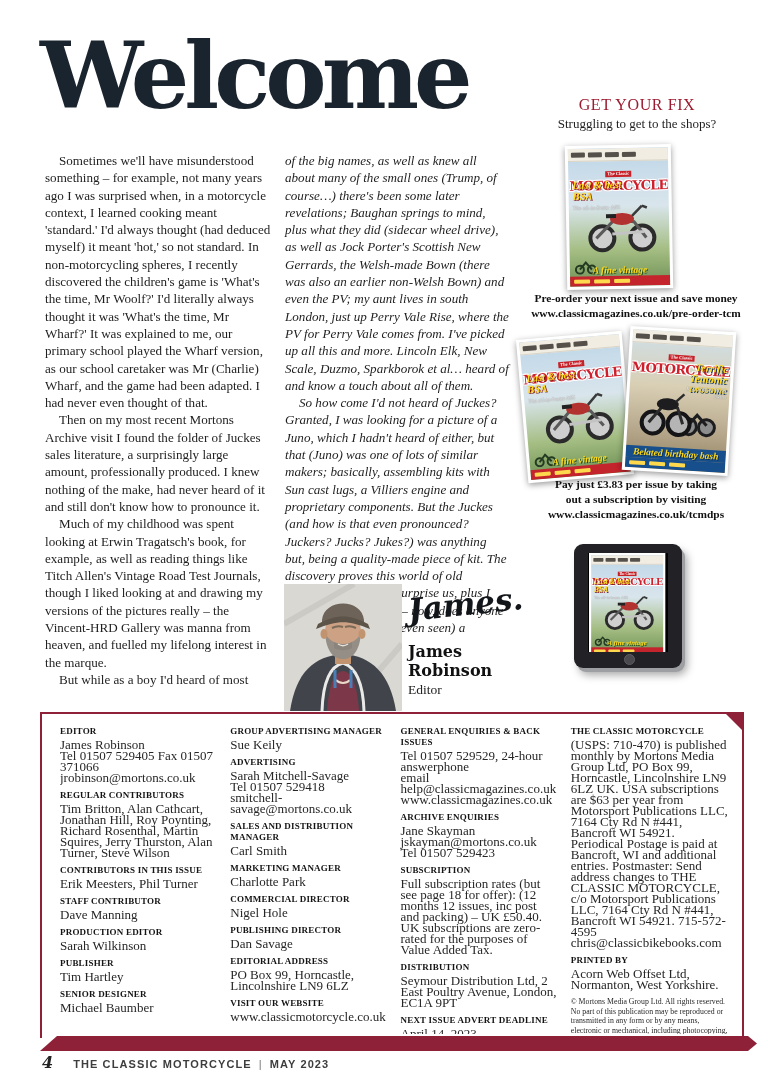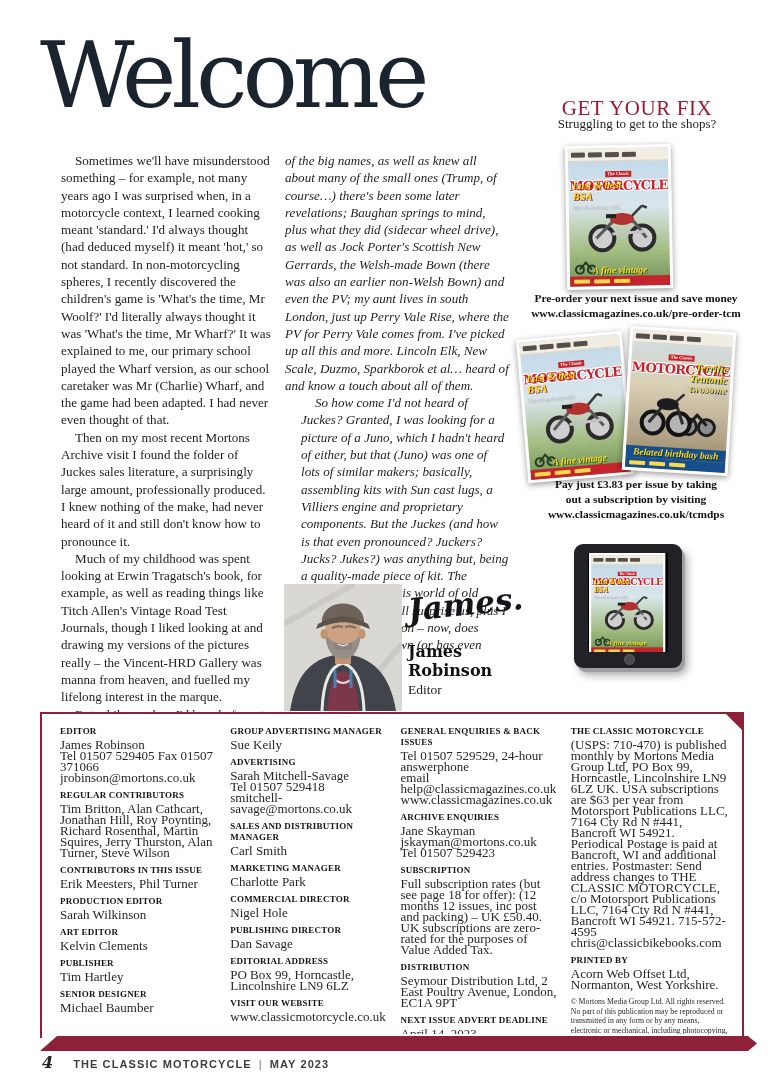--- a/index.html
+++ b/index.html
@@ -1,43 +1,43 @@
 <!DOCTYPE html>
 <html><head>
 <meta charset="utf-8">
 <style>
   html,body{margin:0;padding:0;background:#e9e9e9;}
   #page{position:relative;width:768px;height:1087px;background:#ffffff;margin:0 auto;
         font-family:"Liberation Serif",serif;color:#1e1e1e;overflow:hidden;}
 
   
   .headline{position:absolute;left:40px;top:28px;font-family:"DejaVu Serif",serif;
-            font-weight:400;font-size:92px;line-height:1.05;letter-spacing:-5px;color:#1a242e;}
+            font-weight:700;font-size:92px;line-height:1.05;letter-spacing:-5px;color:#1a242e;}
 
   
   .col{position:absolute;top:152px;width:226px;}
   .col1{left:45px;}
   .col2{left:285px;width:224px;font-style:italic;}
   .col p{margin:0;font-size:13.1px;line-height:17.3px;text-align:left;}
-  .col p.indent{text-indent:14px;margin-left:16px;}
+  .col p.indent{text-indent:14px;}
 
   
   .photo{position:absolute;left:284px;top:584px;width:118px;height:127px;}
   .photo svg{display:block;}
 
   
   .sigblock{position:absolute;left:408px;top:592px;width:110px;}
   .sig{font-family:"DejaVu Serif",serif;font-style:italic;font-weight:700;font-size:31px;
        transform:rotate(-6deg);transform-origin:0 50%;color:#12161a;}
   .edname{font-family:"DejaVu Serif",serif;font-weight:700;font-size:16px;line-height:19px;margin-top:14px;color:#111;}
   .edtitle{font-size:13.5px;margin-top:2px;color:#222;}
 
   
   .sb-title{position:absolute;left:512px;top:96px;width:250px;text-align:center;
-            color:#9c1b30;font-size:21px;letter-spacing:.6px;}
+            color:#9c1b30;font-size:16px;letter-spacing:.6px;}
   .sb-sub{position:absolute;left:512px;top:116px;width:250px;text-align:center;font-size:13px;}
   .promo{position:absolute;width:252px;text-align:center;font-weight:700;font-size:11.4px;line-height:15px;color:#111;}
   .promo1{left:510px;top:291px;}
   .promo2{left:510px;top:477px;font-family:Liberation Serif, serif;}
   .promo3{left:506px;top:675px;width:260px;margin-top:42px;}
 
   
   .cover{position:absolute;width:100px;height:138px;background:#fff;padding:3px;
          box-shadow:0 2px 6px rgba(0,0,0,.4);}
   .cv-in{position:relative;width:100%;height:100%;overflow:hidden;
@@ -335,26 +335,26 @@
           </div>
           <div class="m-sec">
             <div class="m-h">REGULAR CONTRIBUTORS</div>
             <div class="m-l">Tim Britton, Alan Cathcart, Jonathan Hill, Roy Poynting, Richard Rosenthal, Martin Squires, Jerry Thurston, Alan Turner, Steve Wilson</div>
           </div>
           <div class="m-sec">
             <div class="m-h">CONTRIBUTORS IN THIS ISSUE</div>
             <div class="m-l">Erik Meesters, Phil Turner</div>
           </div>
           <div class="m-sec">
+            <div class="m-h">STAFF CONTRIBUTOR</div>
+            <div class="m-l">Dave Manning</div>
+          </div>
+          <div class="m-sec">
             <div class="m-h">PRODUCTION EDITOR</div>
             <div class="m-l">Sarah Wilkinson</div>
-          </div>
-          <div class="m-sec">
-            <div class="m-h">ART EDITOR</div>
-            <div class="m-l">Kelvin Clements</div>
           </div>
           <div class="m-sec">
             <div class="m-h">PUBLISHER</div>
             <div class="m-l">Tim Hartley</div>
           </div>
           <div class="m-sec">
             <div class="m-h">SENIOR DESIGNER</div>
             <div class="m-l">Michael Baumber</div>
           </div>
         </div>

